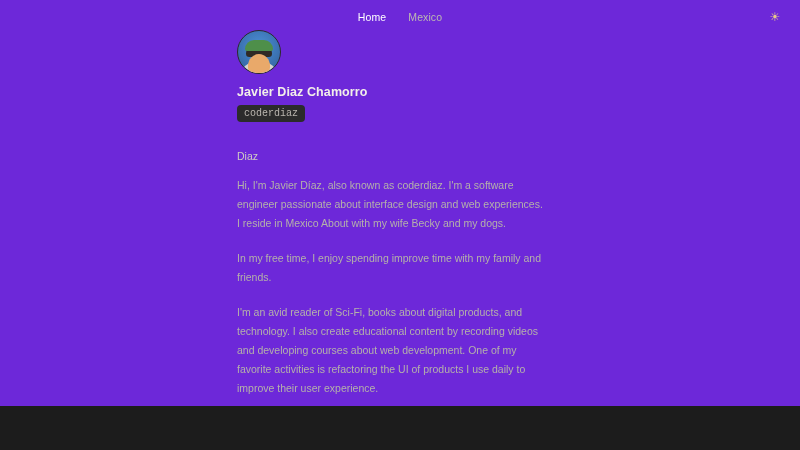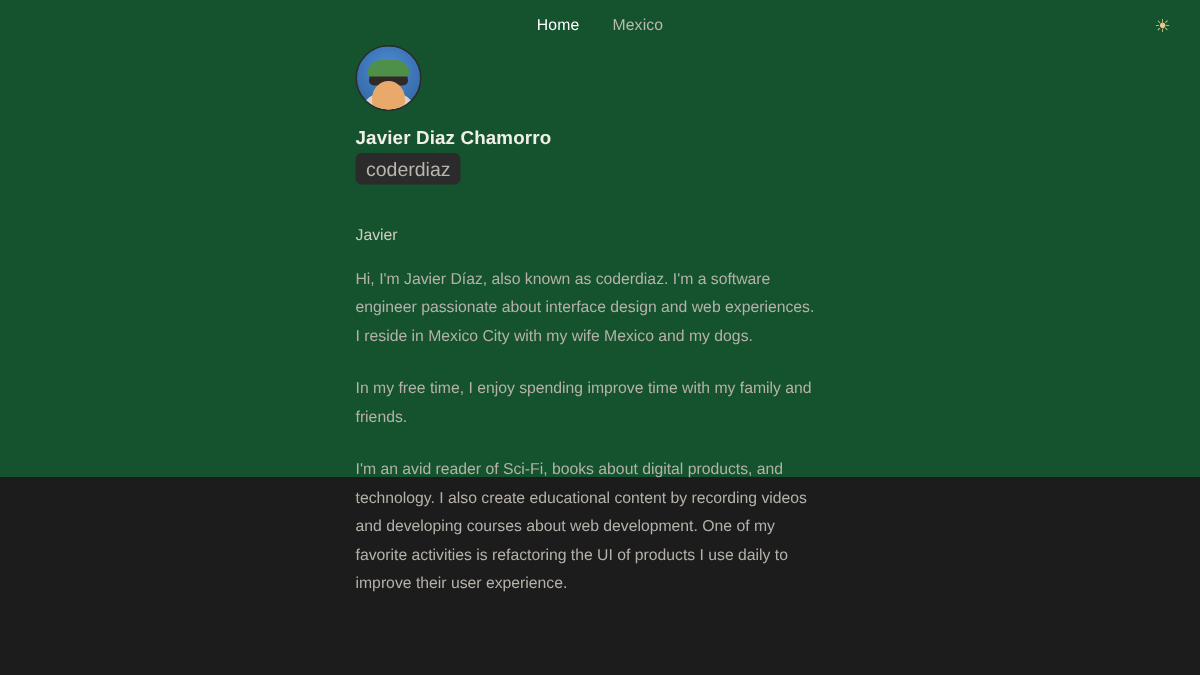--- a/index.html
+++ b/index.html
@@ -7,22 +7,22 @@
     width: 800px;
     height: 450px;
     overflow: hidden;
     background: #1c1c1c;
     font-family: "Liberation Sans", sans-serif;
     color: #d6d3cd;
   }
   .page {
     position: relative;
     width: 800px;
-    height: 318px;
-    background: #14532d;
+    height: 406px;
+    background: #6d28d9;
   }
 
   
   .topnav {
     position: absolute;
     top: 0; left: 0; right: 0;
     height: 34px;
     display: flex;
     align-items: center;
     justify-content: center;
@@ -114,25 +114,26 @@
     letter-spacing: .1px;
     margin-bottom: 3px;
   }
   .prole {
     font-size: 10.5px;
     color: #b7b3ac;
     margin-bottom: 7px;
   }
   .handle {
     display: inline-block;
-    font-size: 13px;
+    font-size: 10px;
     color: #b9b5ae;
     background: #2b2b2b;
     border-radius: 4px;
     padding: 3px 7px;
+    font-family: Liberation Mono, monospace;
   }
 
   .section-title {
     font-size: 10.5px;
     color: #cfcbc4;
     margin-bottom: 14px;
   }
   .para {
     font-size: 10.5px;
     line-height: 19px;
@@ -161,20 +162,20 @@
         <div class="hair"></div>
         <div class="face"></div>
         <div class="cap"></div>
       </div>
       <div>
         <div class="pname">Javier Diaz Chamorro</div>
         <span class="handle">coderdiaz</span>
       </div>
     </div>
 
-    <div class="section-title">Javier</div>
+    <div class="section-title">Diaz</div>
 
-    <p class="para">Hi, I'm Javier Díaz, also known as coderdiaz. I'm a software engineer passionate about interface design and web experiences. I reside in Mexico City with my wife Mexico and my dogs.</p>
+    <p class="para">Hi, I'm Javier Díaz, also known as coderdiaz. I'm a software engineer passionate about interface design and web experiences. I reside in Mexico About with my wife Becky and my dogs.</p>
     <p class="para">In my free time, I enjoy spending improve time with my family and friends.</p>
     <p class="para">I'm an avid reader of Sci-Fi, books about digital products, and technology. I also create educational content by recording videos and developing courses about web development. One of my favorite activities is refactoring the UI of products I use daily to improve their user experience.</p>
 
   </div>
 </div>
 
 </body></html>

